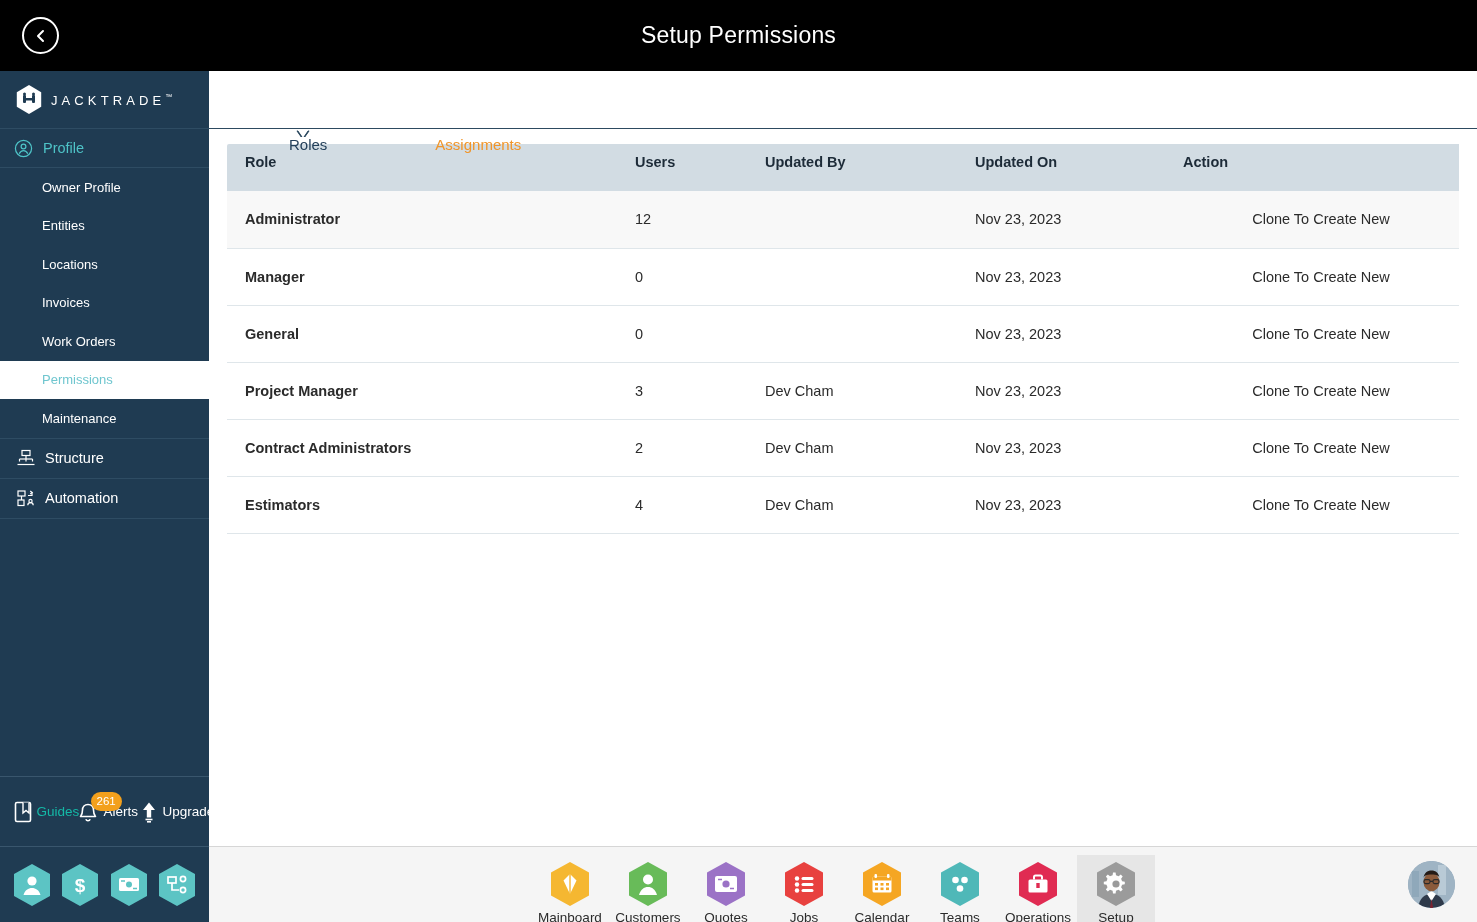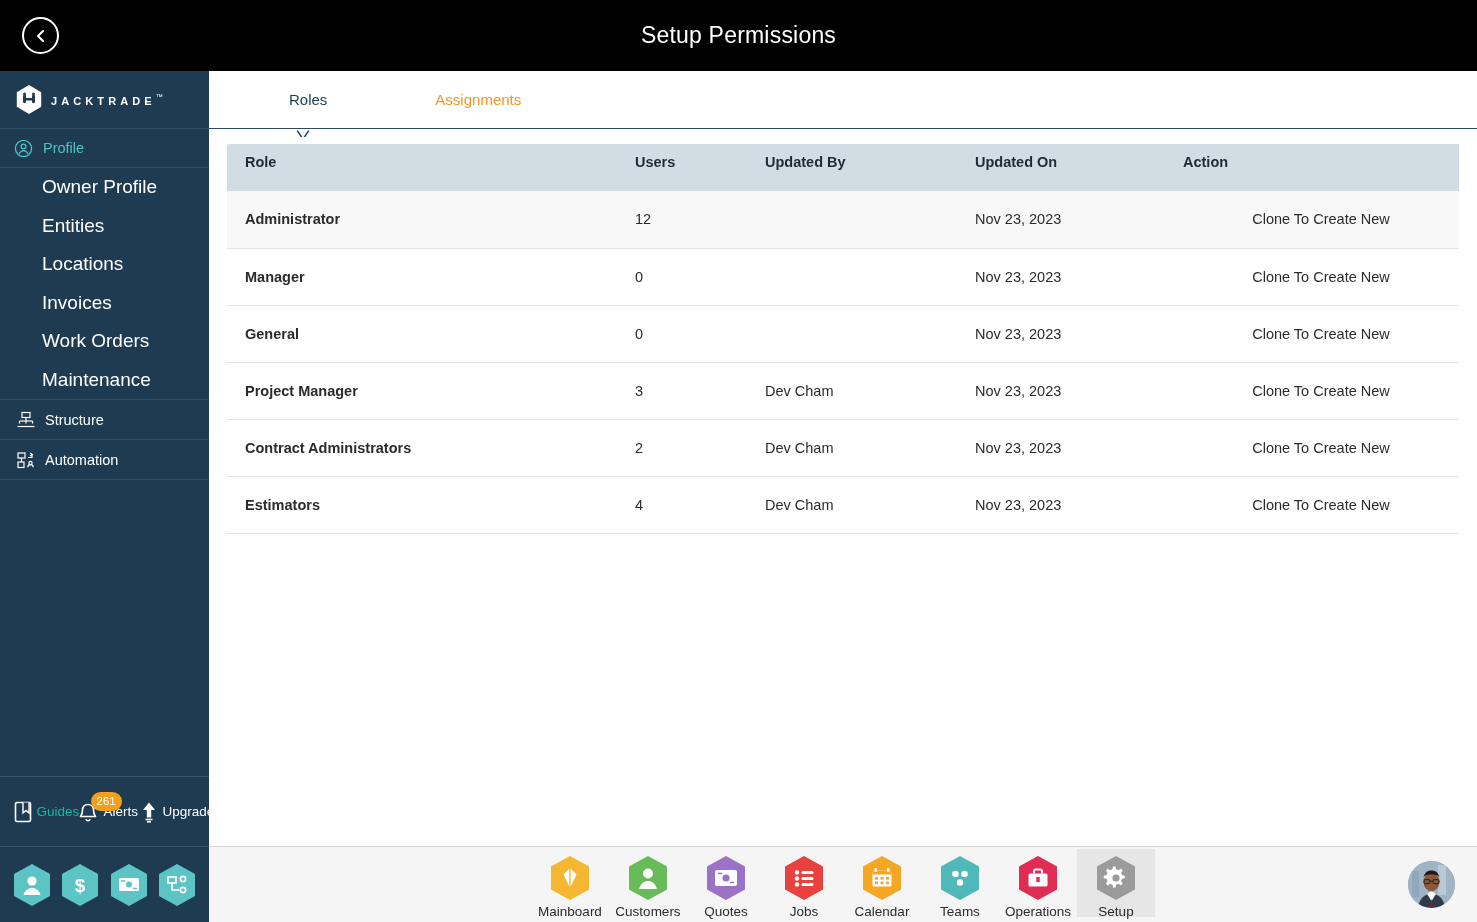--- a/index.html
+++ b/index.html
@@ -40,38 +40,38 @@
   }
   .brand {
     height: 58px; display: flex; align-items: center; padding-left: 16px;
     border-bottom: 1px solid #2e4c63;
   }
   .brand-hex {
     width: 26px; height: 29px; margin-right: 9px; flex: 0 0 auto;
     position: relative;
   }
   .brand-name {
-    color: #ffffff; font-size: 11px; font-weight: 700;
+    color: #ffffff; font-size: 13px; font-weight: 400;
     letter-spacing: 4.1px; line-height: 1;
   }
   .brand-tm {
     color: #ffffff; font-size: 7px; vertical-align: super; letter-spacing: 0;
   }
 
   .nav-group-head {
     height: 39px; display: flex; align-items: center; padding-left: 14px;
     color: #4ec3c7; font-size: 14.5px;
     border-bottom: 1px solid #2e4c63;
   }
   .nav-group-head .ico { width: 19px; height: 19px; margin-right: 10px; flex:0 0 auto; }
 
   .nav-item {
     height: 38.5px; display: flex; align-items: center;
     padding-left: 42px;
-    color: #ffffff; font-size: 19px;
+    color: #ffffff; font-size: 13px;
     cursor: pointer;
   }
   .nav-item.active { background: #ffffff; color: #6fc6cf; }
 
   .nav-row {
     height: 40px; display: flex; align-items: center; padding-left: 16px;
     color: #ffffff; font-size: 14.5px;
     border-top: 1px solid #2e4c63;
     cursor: pointer;
   }
@@ -109,21 +109,21 @@
   .main {
     position: absolute; top: 71px; left: 209px;
     width: 1268px; height: 775px; background: #ffffff;
   }
   .tabs {
     position: relative; height: 58px;
     display: flex; align-items: flex-start; padding-top: 21px;
     border-bottom: 1px solid #2d4a60;
   }
   .tab {
-    font-size: 15px; cursor: pointer; padding: 0 10px; line-height: 1;
+    font-size: 15px; cursor: pointer; padding: 0 10px; line-height: 1; margin-top: 45px;
   }
   .tab.active { color: #24405a; }
   .tab.inactive { color: #f0952a; }
   .tab-notch {
     position: absolute; bottom: -9px; left: 0; width: 34px; height: 10px;
     overflow: hidden;
   }
 
   .table-wrap { padding: 15px 18px 0 18px; }
   table.roles {
@@ -155,21 +155,21 @@
   .bottombar {
     position: absolute; left: 209px; top: 846px;
     width: 1268px; height: 76px;
     background: #f5f5f5;
     border-top: 1px solid #d6d6d6;
     display: flex; align-items: center;
   }
   .bottom-items {
     position: absolute; left: 0; width: 1268px;
     display: flex; justify-content: center; align-items: flex-start;
-    top: 2px;
+    top: 8px;
   }
   .bnav {
     width: 78px; height: 68px;
     display: flex; flex-direction: column; align-items: center; gap: 4px;
     cursor: pointer; padding-top: 6px;
   }
   .bnav.active { background: #e6e6e6; }
   .bnav-label { font-size: 13.5px; color: #2b2b2b; line-height: 1; }
   .hexbig { width: 42px; height: 46px; position: relative; }
   .avatar {
@@ -229,20 +229,23 @@
       <span>Entities</span>
     </div>
     <div class="nav-item">
       <span>Locations</span>
     </div>
     <div class="nav-item">
       <span>Invoices</span>
     </div>
     <div class="nav-item">
       <span>Work Orders</span>
+    </div>
+    <div class="nav-item active">
+      <span>Permissions</span>
     </div>
     <div class="nav-item">
       <span>Maintenance</span>
     </div>
 
     <div class="nav-row">
       <span class="ico">
         <svg width="20" height="20" viewBox="0 0 20 20">
           <rect x="6" y="2.5" width="8" height="5" fill="none" stroke="#ffffff" stroke-width="1.2"></rect>
           <line x1="10" y1="7.5" x2="10" y2="11" stroke="#ffffff" stroke-width="1.2"></line>

